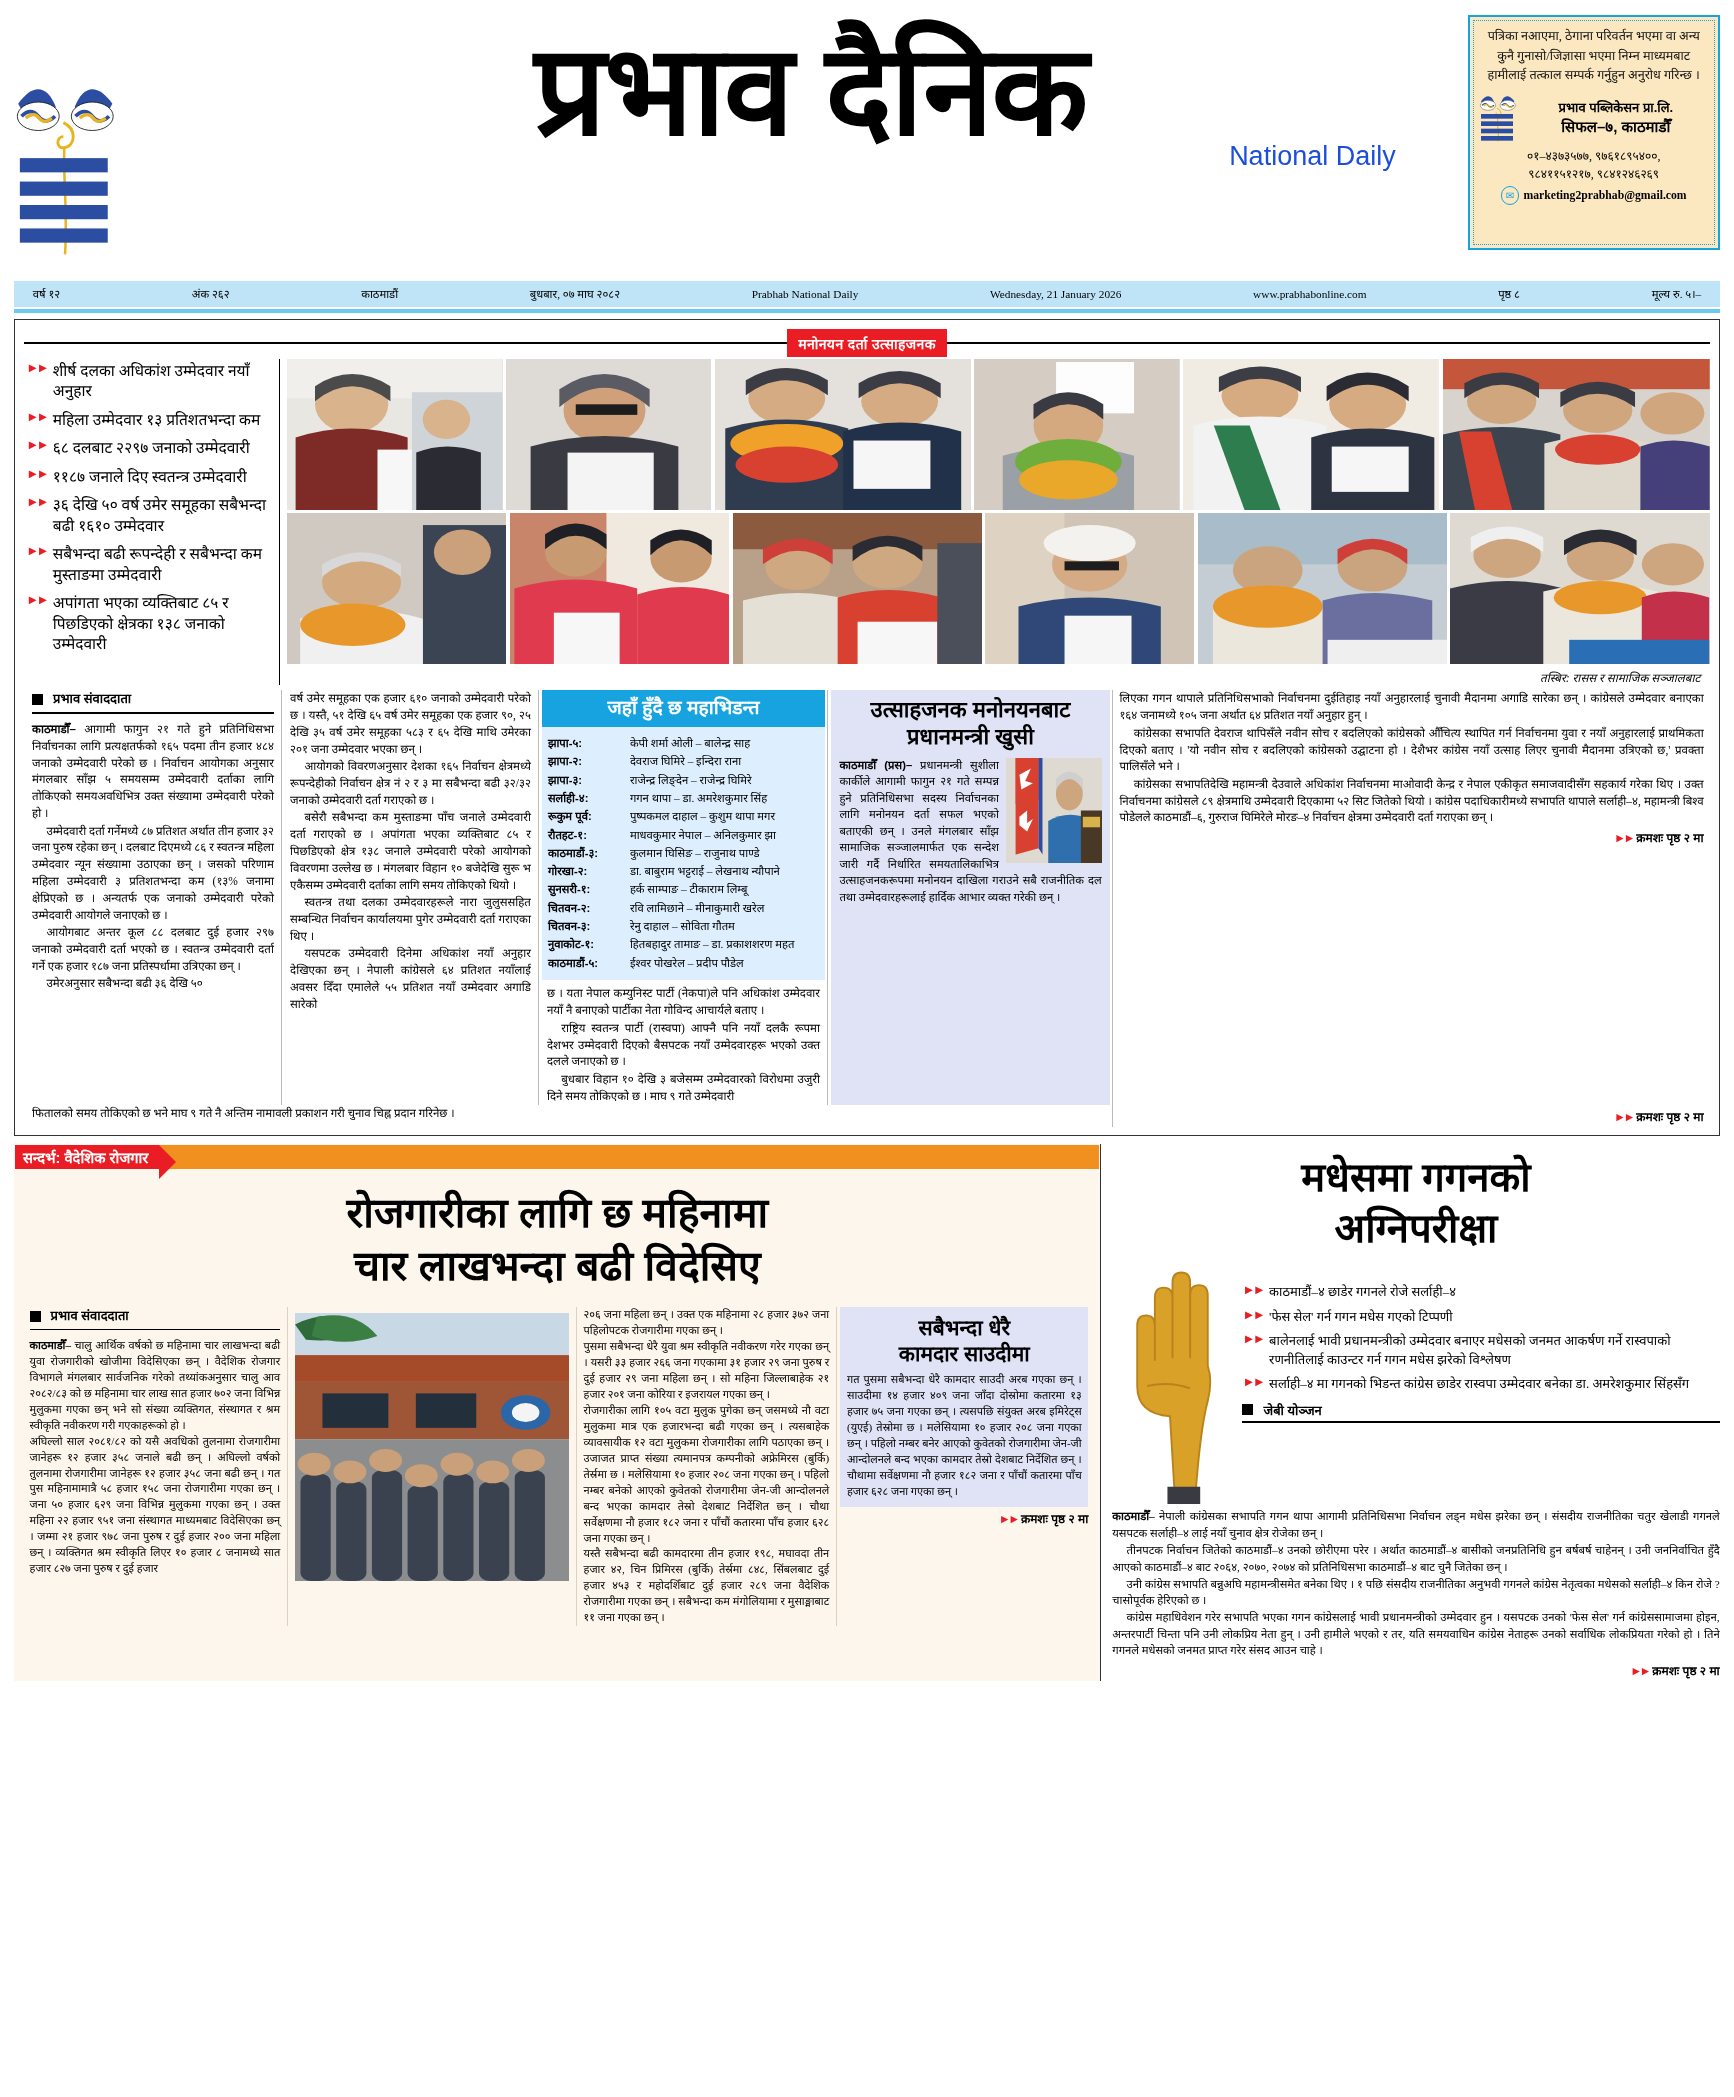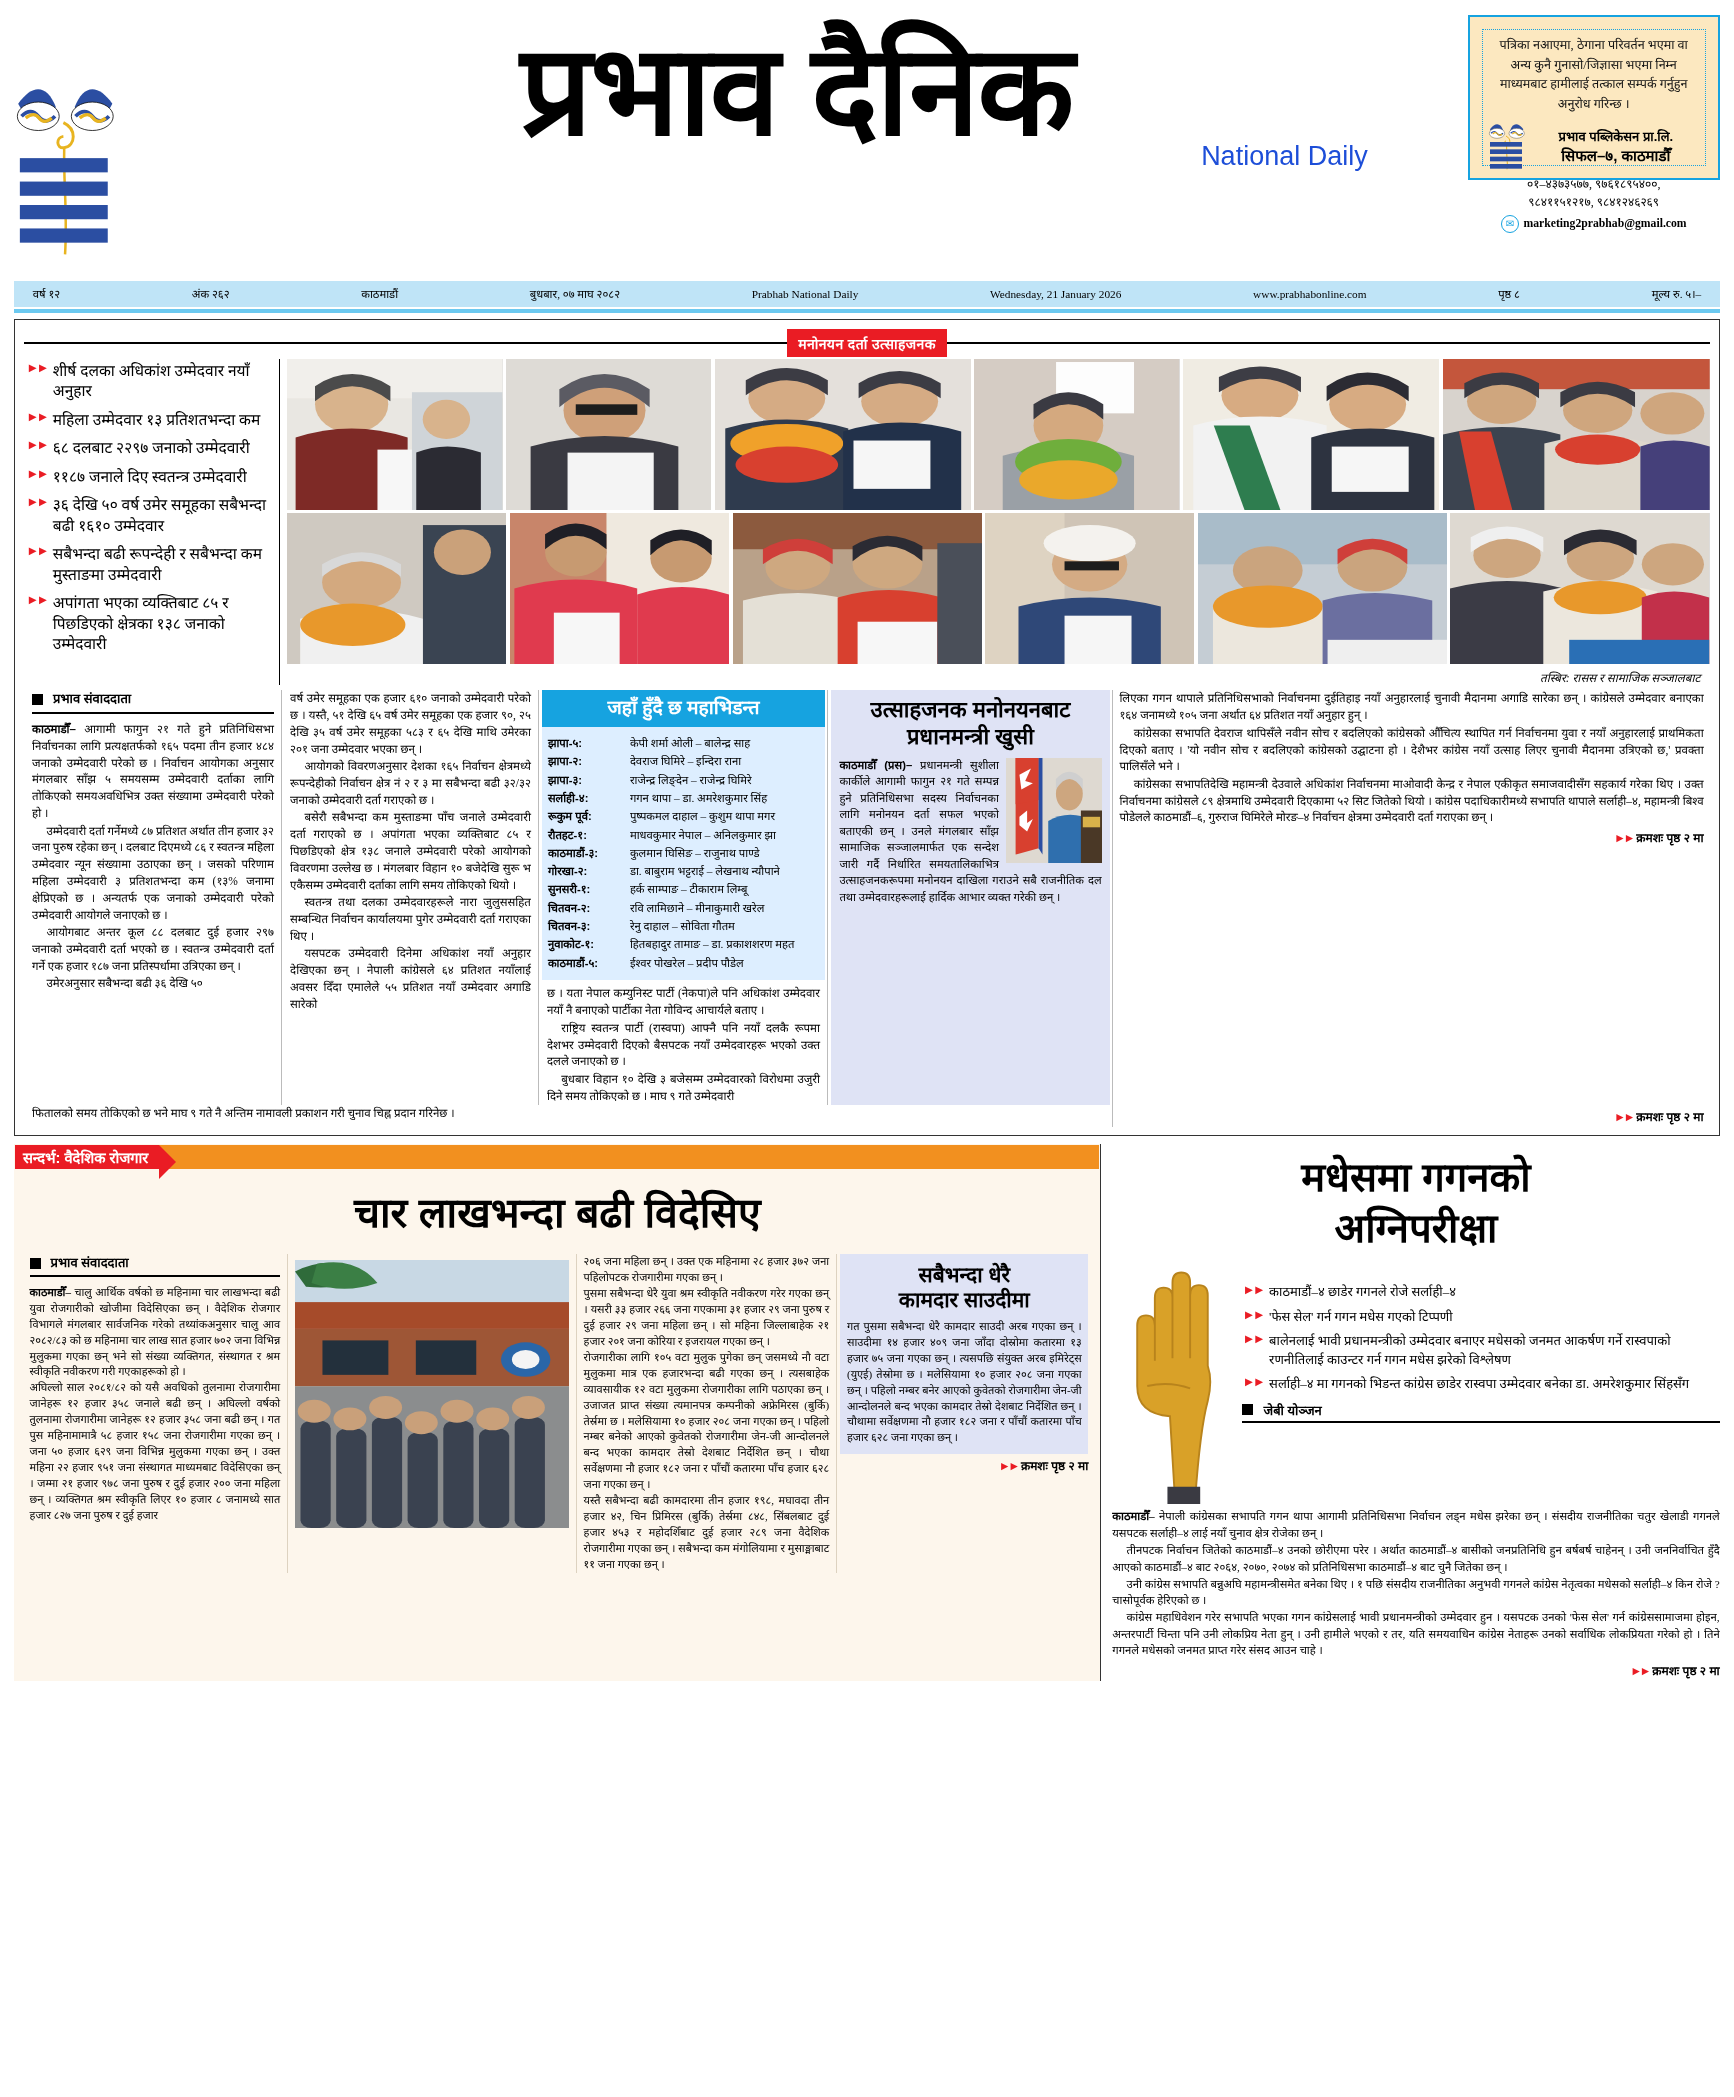--- a/index.html
+++ b/index.html
@@ -36,25 +36,24 @@
     font-family:"Liberation Sans", sans-serif;
     font-size:27px; font-weight:normal;
     text-align:right; padding-right:72px;
     margin-top:-12.6px; color:#1d4ed8;
   }
 
   .ad-box {
     width:252px; flex:0 0 252px;
     background:#fce8c0;
     border:2.5px solid #16a3e0;
-    padding:12px;
+    padding:3px;
     margin-top:4.2px;
-    height:165px;
+    height:235px;
     position:relative;
-    margin-left:28px;
   }
   .ad-inner { border:1.7px dotted #16a3e0; height:100%; padding:5.9px 5px; }
   .ad-text { font-size:12.6px; line-height:1.55; text-align:center; color:#111; }
   .ad-company { display:flex; align-items:center; gap:4.2px; margin-top:5.9px; }
   .ad-company .ad-logo { width:40px; flex:0 0 40px; }
   .ad-company .ad-names { flex:1; text-align:center; }
   .ad-co-1 { font-family:"Liberation Sans", sans-serif; font-weight:bold; font-size:13px; }
   .ad-co-2 { font-family:"Liberation Sans", sans-serif; font-weight:bold; font-size:15px; }
   .ad-phones { text-align:center; font-size:12px; line-height:1.5; margin-top:4.2px; }
   .ad-email-row { display:flex; align-items:center; justify-content:center; gap:4.2px; margin-top:3.4px; }
@@ -626,20 +625,21 @@
 
   <div class="bottom-wrap">
 
     <div class="bl">
       <div class="sec-tag-row">
         <div class="sec-tag">सन्दर्भ: वैदेशिक रोजगार</div>
         <div class="sec-bar"></div>
       </div>
 
       <div class="bl-headline">
+        <div>रोजगारीका लागि छ महिनामा</div>
         <div>चार लाखभन्दा बढी विदेसिए</div>
       </div>
 
       <div class="bl-body">
 
         <div class="bl-col" style="width:264px;flex:0 0 264px">
           <div class="byline">
             <span class="sq"></span>
             <span class="bn">प्रभाव संवाददाता</span>
           </div>

